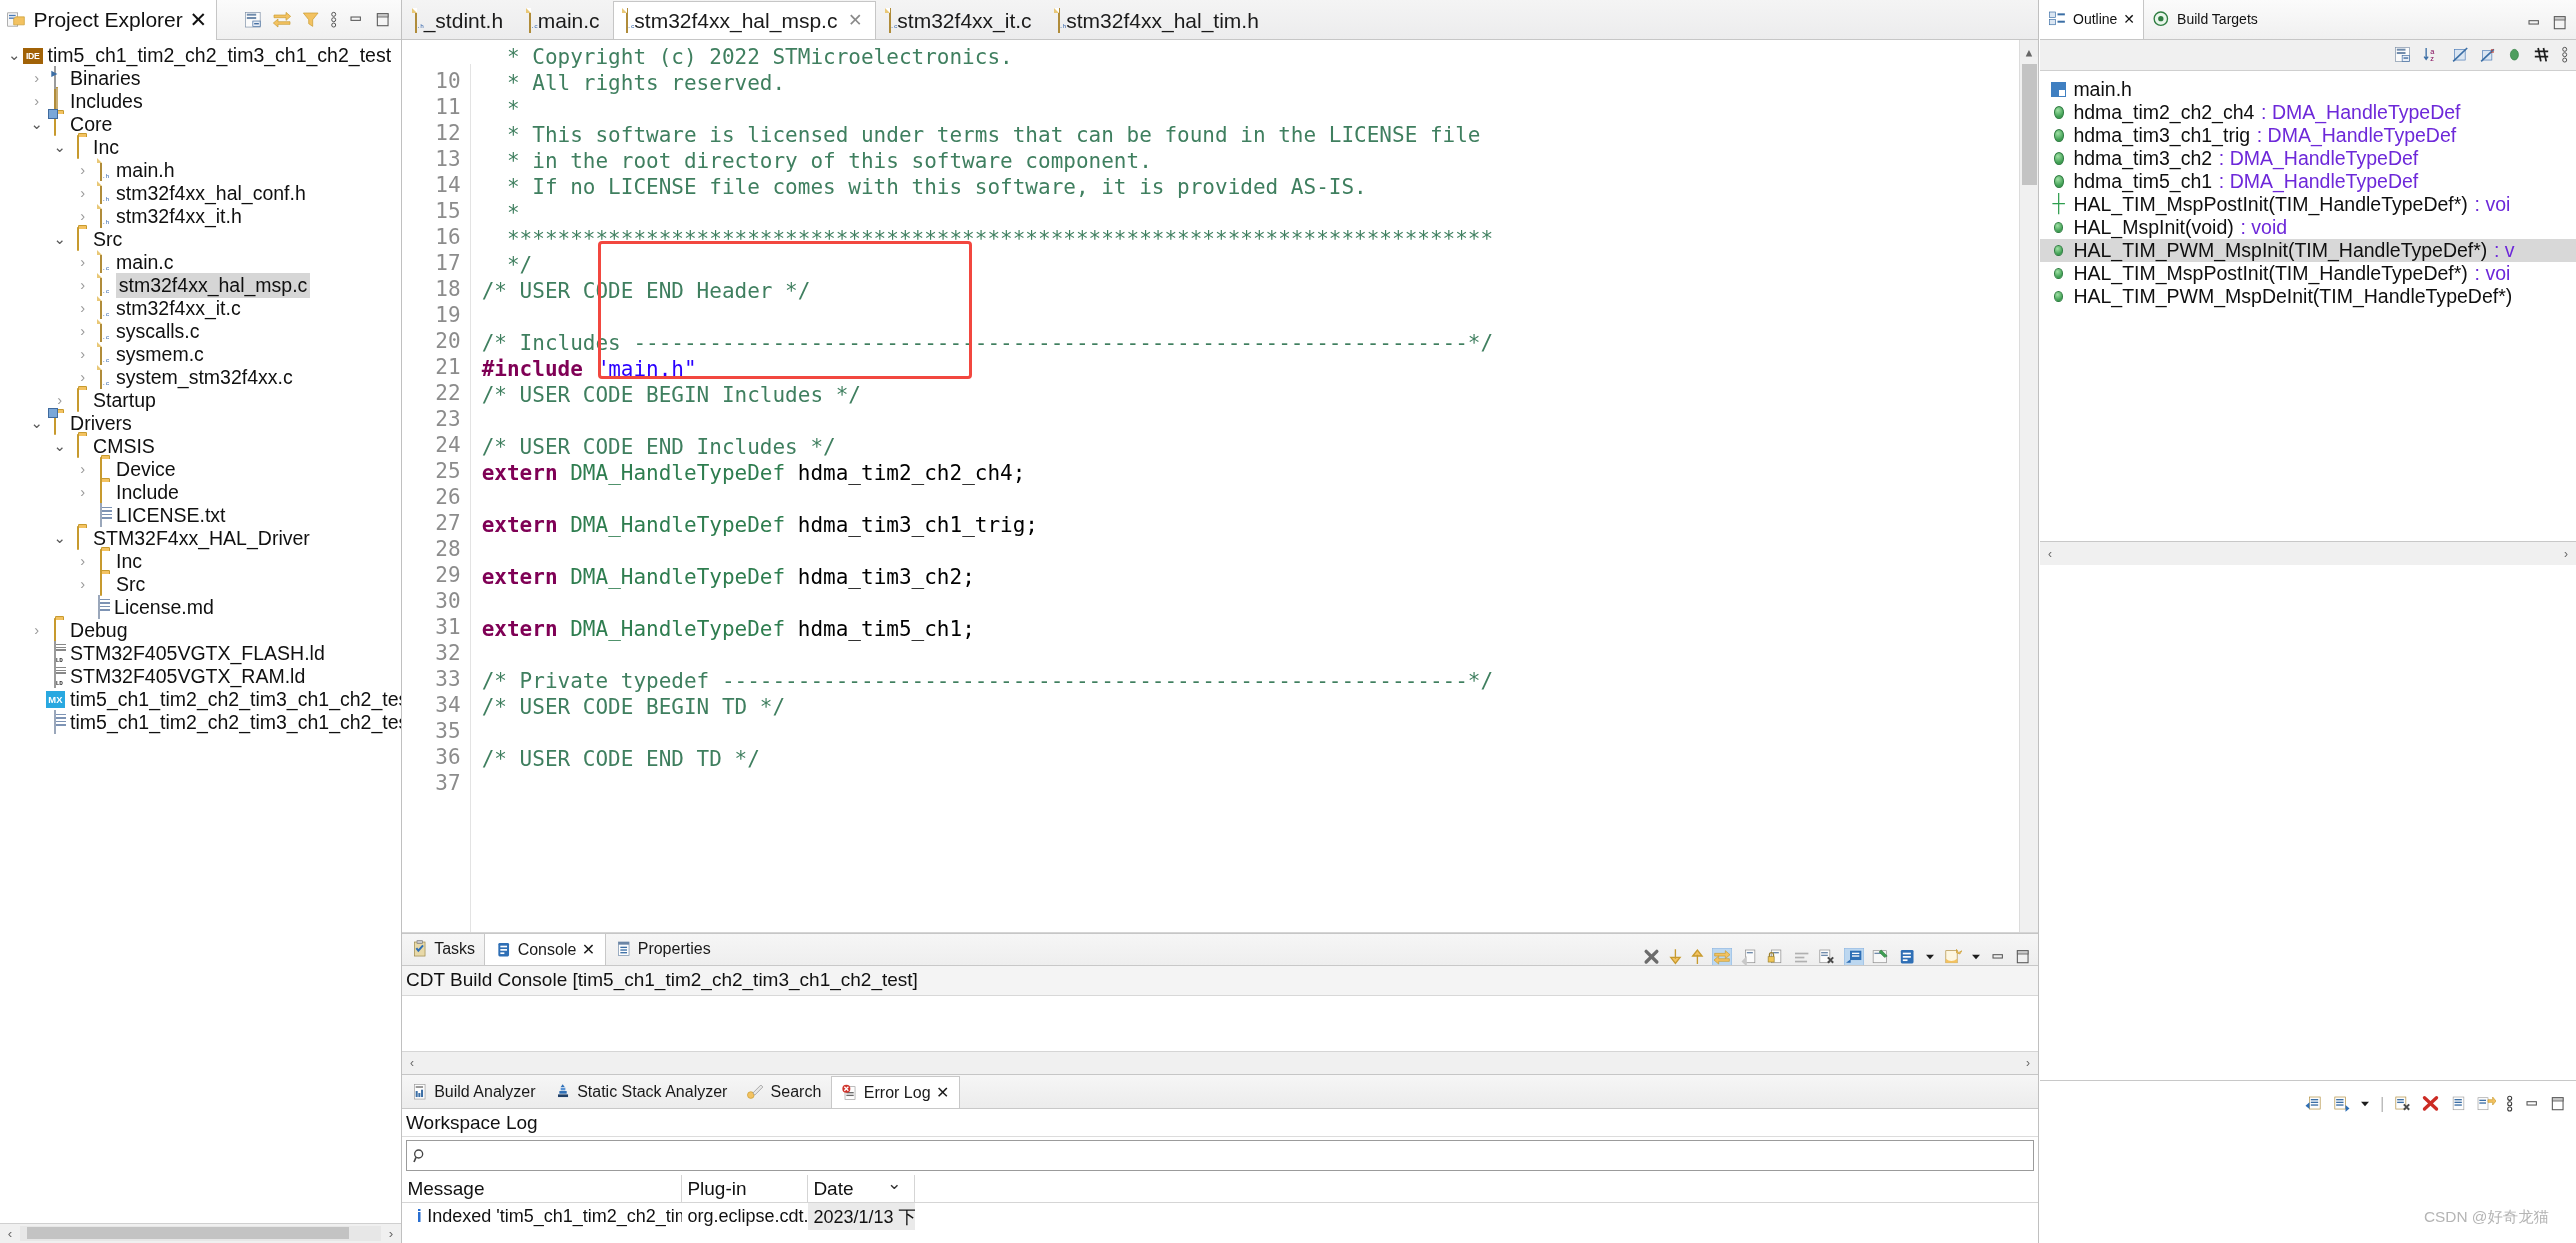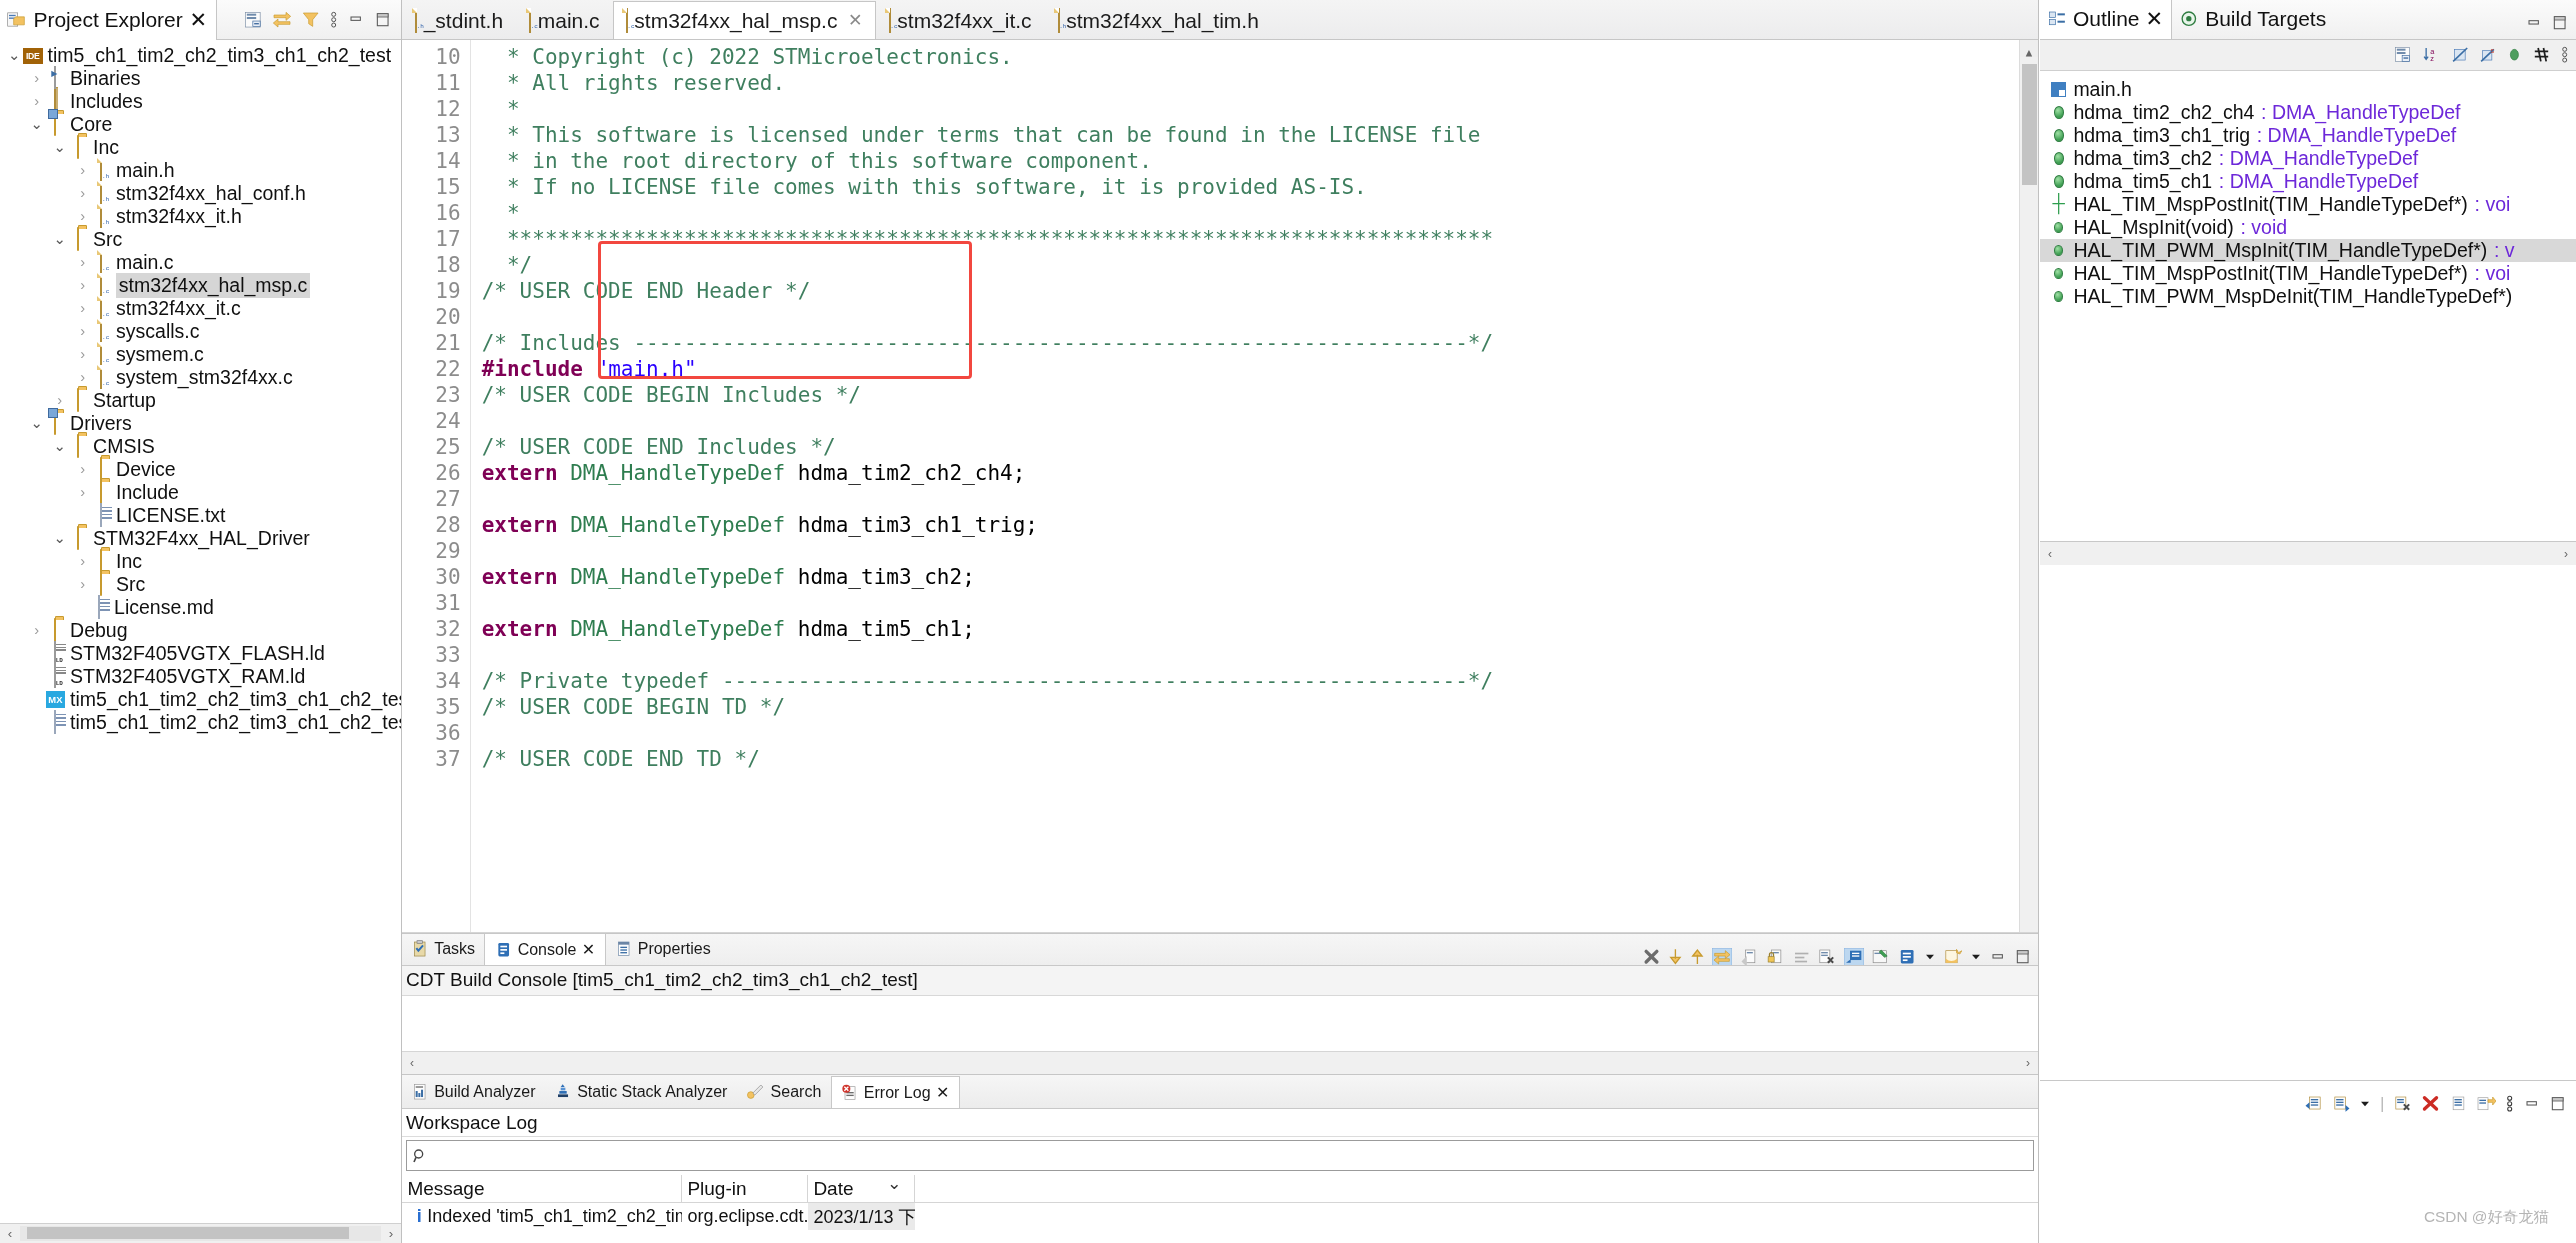--- a/index.html
+++ b/index.html
@@ -101,21 +101,21 @@
     background: #ffffff; display: flex; flex-direction: column;
     border-right: 0.7px solid #c0c0c0;
   }
   .editor-wrap { position: relative; flex: 0 0 934px; background: #fff; overflow: hidden; border-bottom: 0.7px solid #c6c6c6;}
   .editor {
     position: relative; height: 892px; display: flex; overflow: hidden;
     font-family: "DejaVu Sans Mono", "Liberation Mono", monospace;
     font-size: 21px; line-height: 26px;
   }
   .gutter { width: 69px; flex: 0 0 69px; padding-top: 4px; text-align: right;
-    color: #8c8c8c; background: #ffffff; border-right: 0.7px solid #e3e3e3; }
+    color: #8c8c8c; background: #ffffff; border-right: 0.7px solid #e3e3e3; margin-top: 24px; }
   .gutter div { padding-right: 9.4px; height: 26px; }
   .code { flex: 1; padding-top: 4px; padding-left: 10.7px; white-space: pre; color: #000; }
   .code div { height: 26px; }
   .cm { color: #3f7f5f; }
   .kw { color: #7f0055; font-weight: bold; }
   .ty { color: #2e7d4f; }
   .str { color: #2a00ff; }
   .pp { color: #7f0055; font-weight: bold; }
 
   .redbox {
@@ -170,21 +170,21 @@
   .errrow > div { padding-left: 5.4px; display:flex; align-items:center; gap:5.4px; overflow:hidden; white-space: nowrap;}
   .errrow .datecell { background:#eaeaea; }
 
   
   .right {
     position: absolute; left: 2040px; top: 0; width: 536px; height: 1243px;
     background: #ffffff; display:flex; flex-direction: column;
   }
   .out-header { height: 40px; display:flex; align-items:flex-end;
     background: linear-gradient(to bottom,#fbfbfb,#f0f0f0); border-bottom:0.7px solid #c6c6c6; }
-  .out-tab { display:flex; align-items:center; gap:6px; height:40px; padding:0 8px; font-size:21px; color:#111; }
+  .out-tab { display:flex; align-items:center; gap:6px; height:40px; padding:0 8px; font-size:14px; color:#111; }
   .out-tab.active { background:#ffffff; border-right:0.7px solid #c6c6c6; }
   .out-winbtns { margin-left:auto; display:flex; align-items:center; gap: 8px; padding-right: 8px; padding-bottom: 8px;}
   .out-toolrow { height: 31px; background:#f0f0f0; border-bottom:0.7px solid #cfcfcf;
     display:flex; align-items:center; justify-content:flex-end; gap: 9.4px; padding-right: 6.7px; }
   .out-list { flex: 0 0 470px; padding-top: 6.7px; font-size: 19.5px; color:#0f0f0f; overflow:hidden;}
   .orow { height: 23px; display:flex; align-items:center; gap: 6.7px; padding-left: 10.7px; white-space:nowrap; }
   .orow.sel { background: #d8d8d8; }
   .orow .oico { width: 16px; flex:0 0 16px; display:flex; align-items:center; justify-content:center;}
   .dotg { width: 10px; height: 12.7px; border-radius: 50%;
           background: radial-gradient(circle at 35% 30%, #9fe0a4, #3e9e52 70%); border:0.7px solid #2f7d41; }

